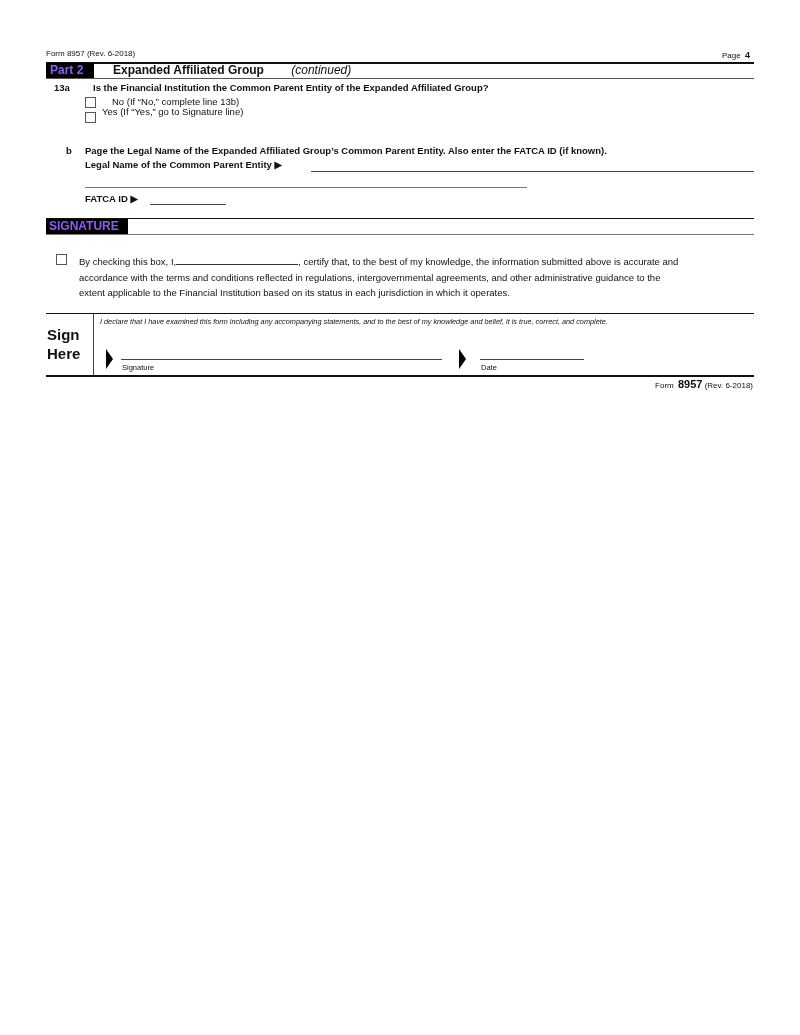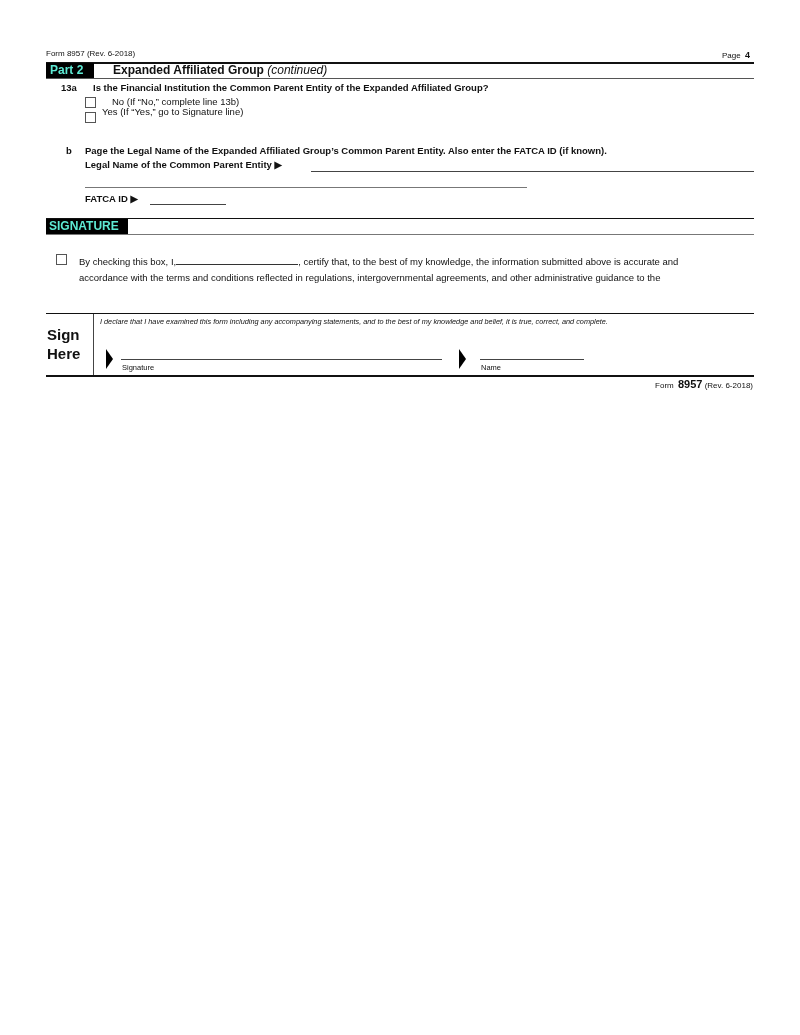--- a/index.html
+++ b/index.html
@@ -4,43 +4,43 @@
 <style>
   html, body { margin:0; padding:0; background:#fff; }
   body { width:800px; height:1035px; position:relative; font-family:"Liberation Sans", sans-serif; color:#111; overflow:hidden; }
   .abs { position:absolute; }
   .small { font-size:8px; }
   .txt9 { font-size:9.5px; }
   .bold { font-weight:bold; }
   .hr { position:absolute; height:0; border-top:1px solid #222; }
   .hr2 { position:absolute; height:0; border-top:2px solid #111; }
   .cb { position:absolute; width:9px; height:9px; border:1px solid #555; background:#fff; }
-  .tag { position:absolute; background:#000; color:#5eead4; font-weight:bold; }
+  .tag { position:absolute; background:#000; color:#8b5cf6; font-weight:bold; }
   .uline { position:absolute; height:0; border-top:1px solid #444; }
   .arrow { position:absolute; width:0; height:0; border-top:10px solid transparent; border-bottom:10px solid transparent; border-left:7px solid #000; }
   .fill-line { display:inline-block; border-bottom:1px solid #333; width:122px; height:10px; vertical-align:baseline; }
 </style>
 </head>
 <body>
 
 <div class="abs small" style="left:46px;top:49px;">Form 8957 (Rev. 6-2018)</div>
 <div class="abs small" style="left:722px;top:50px;">
   <span>Page</span>
   <span class="bold" style="font-size:9px;margin-left:2px;">4</span>
 </div>
 <div class="hr2" style="left:46px;top:62px;width:708px;"></div>
 
 <div class="tag" style="left:46px;top:63px;height:15px;width:48px;font-size:12px;line-height:15px;padding-left:4px;box-sizing:border-box;">Part 2</div>
 <div class="abs bold" style="left:113px;top:63px;font-size:12px;line-height:15px;">
   <span>Expanded Affiliated Group</span>
-  <span style="font-weight:normal;font-style:italic;">(continued)</span>
+  <span style="font-weight:normal;font-style:italic;margin-left:24px;">(continued)</span>
 </div>
 <div class="hr" style="left:46px;top:78px;width:708px;border-color:#555;"></div>
 
-<div class="abs bold txt9" style="left:54px;top:82px;margin-left:7px;">13a</div>
+<div class="abs bold txt9" style="left:54px;top:82px;">13a</div>
 <div class="abs bold txt9" style="left:85px;top:82px;padding-left:8px;">Is the Financial Institution the Common Parent Entity of the Expanded Affiliated Group?</div>
 
 <div class="cb" style="left:85px;top:97px;"></div>
 <div class="abs txt9" style="left:102px;top:106px;">Yes (If “Yes,” go to Signature line)</div>
 
 <div class="cb" style="left:85px;top:112px;"></div>
 <div class="abs txt9" style="left:104px;top:96px;padding-left:8px;">No (If “No,” complete line 13b)</div>
 
 <div class="abs bold txt9" style="left:66px;top:145px;">b</div>
 <div class="abs bold txt9" style="left:85px;top:145px;">Page the Legal Name of the Expanded Affiliated Group’s Common Parent Entity. Also enter the FATCA ID (if known).</div>
@@ -52,37 +52,38 @@
 <div class="uline" style="left:150px;top:204px;width:76px;"></div>
 
 <div class="hr" style="left:46px;top:218px;width:708px;border-color:#111;"></div>
 <div class="tag" style="left:46px;top:219px;height:15px;width:82px;font-size:12px;line-height:15px;padding-left:3px;box-sizing:border-box;">SIGNATURE</div>
 <div class="hr" style="left:46px;top:234px;width:708px;border-color:#777;"></div>
 
 <div class="cb" style="left:56px;top:254px;"></div>
 <div class="abs txt9" style="left:79px;top:254px;width:675px;line-height:15.5px;">
   <div><span>By checking this box, I,</span><span class="fill-line"></span><span>, certify that, to the best of my knowledge, the information submitted above is accurate and</span></div>
   <div>accordance with the terms and conditions reflected in regulations, intergovernmental agreements, and other administrative guidance to the</div>
+  <div>extent applicable to the Financial Institution based on its status in each jurisdiction in which it operates.</div>
 </div>
 
 <div class="hr" style="left:46px;top:313px;width:708px;border-color:#111;"></div>
 <div class="abs bold" style="left:47px;top:325px;font-size:15px;line-height:19px;">
   <div>Sign</div>
   <div>Here</div>
 </div>
 <div class="abs" style="left:93px;top:314px;width:0;height:62px;border-left:1px solid #444;"></div>
 <div class="abs" style="left:100px;top:317px;font-size:7.3px;font-style:italic;">I declare that I have examined this form including any accompanying statements, and to the best of my knowledge and belief, it is true, correct, and complete.</div>
 
 <div class="arrow" style="left:106px;top:349px;"></div>
 <div class="uline" style="left:121px;top:359px;width:321px;"></div>
 <div class="abs" style="left:122px;top:363px;font-size:7.5px;">Signature</div>
 
 <div class="arrow" style="left:459px;top:349px;"></div>
 <div class="uline" style="left:480px;top:359px;width:104px;"></div>
-<div class="abs" style="left:481px;top:363px;font-size:7.5px;">Name</div>
+<div class="abs" style="left:481px;top:363px;font-size:7.5px;">Date</div>
 
 <div class="hr2" style="left:46px;top:375px;width:708px;"></div>
 
 <div class="abs" style="right:47px;top:378px;font-size:8px;">
   <span>Form</span>
   <span class="bold" style="font-size:11px;margin-left:2px;">8957</span>
   <span>(Rev. 6-2018)</span>
 </div>
 
 </body></html>

